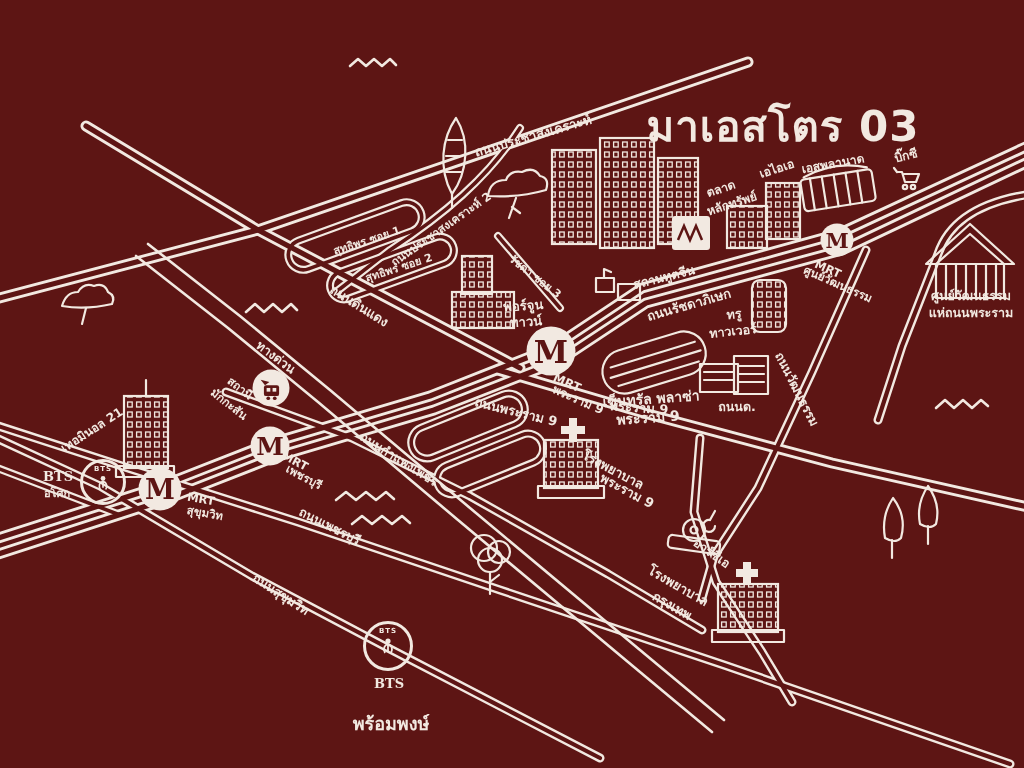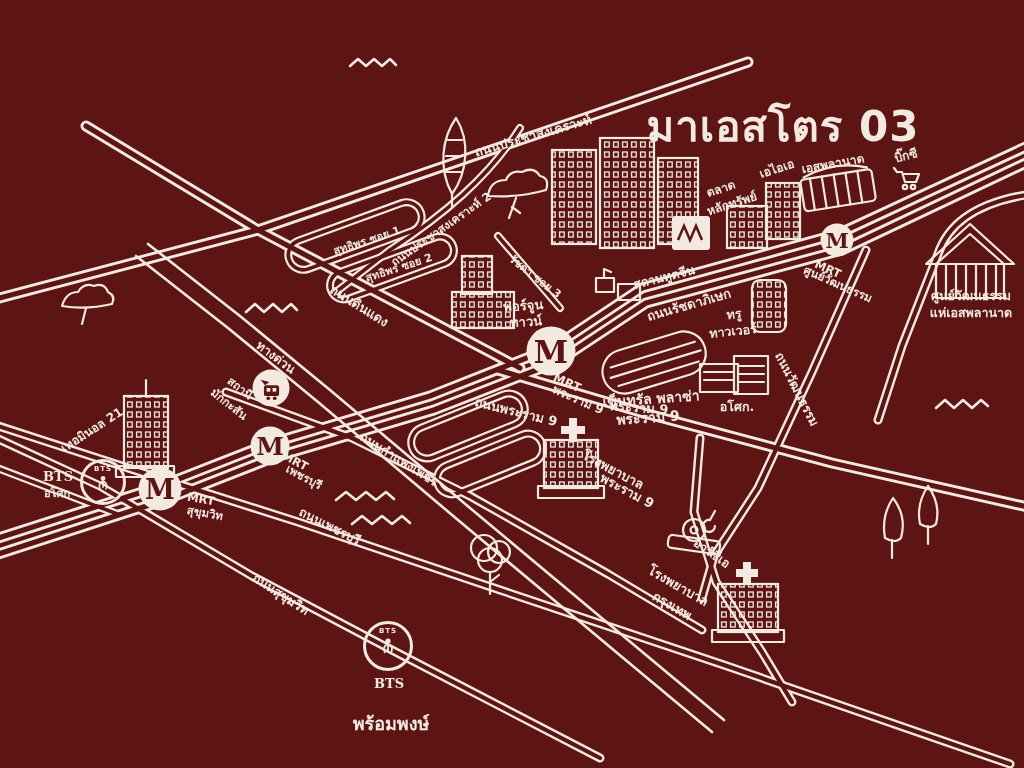--- a/index.html
+++ b/index.html
@@ -208,28 +208,28 @@
 <div class="lbl" style="left:777px;top:169px;font-size:12px;--r:-18deg;">เอไอเอ</div>
 <div class="lbl" style="left:833px;top:164px;font-size:12px;--r:-10deg;">เอสพลานาด</div>
 <div class="lbl" style="left:906px;top:156px;font-size:12px;--r:-14deg;">บิ๊กซี</div>
 <div class="lbl" style="left:664px;top:277px;font-size:12.5px;--r:-14deg;">สถานทูตจีน</div>
 <div class="lbl" style="left:523px;top:306px;font-size:13px;--r:-4deg;">ฟอร์จูน</div>
 <div class="lbl" style="left:526px;top:322px;font-size:13px;--r:-4deg;">ทาวน์</div>
 <div class="lbl" style="left:734px;top:314px;font-size:12.5px;--r:-6deg;">ทรู</div>
 <div class="lbl" style="left:733px;top:331px;font-size:12.5px;--r:-6deg;">ทาวเวอร์</div>
 <div class="lbl" style="left:651px;top:399px;font-size:14px;--r:-4deg;">เซ็นทรัล พลาซ่า</div>
 <div class="lbl" style="left:648px;top:418px;font-size:14px;--r:-4deg;">พระราม 9</div>
-<div class="lbl" style="left:737px;top:407px;font-size:12.5px;">อโศก.</div>
+<div class="lbl" style="left:737px;top:407px;font-size:12.5px;">ถนนด.</div>
 <div class="lbl" style="left:613px;top:470px;font-size:13px;--r:28deg;">โรงพยาบาล</div>
 <div class="lbl" style="left:627px;top:491px;font-size:13px;--r:28deg;">พระราม 9</div>
 <div class="lbl" style="left:712px;top:553px;font-size:12.5px;--r:35deg;">อาร์ซีเอ</div>
 <div class="lbl" style="left:678px;top:586px;font-size:13px;--r:30deg;">โรงพยาบาล</div>
 <div class="lbl" style="left:672px;top:606px;font-size:13px;--r:30deg;">กรุงเทพ</div>
 <div class="lbl" style="left:971px;top:296px;font-size:12.5px;">ศูนย์วัฒนธรรม</div>
-<div class="lbl" style="left:971px;top:313px;font-size:12.5px;">แห่เอสพลานาด</div>
+<div class="lbl" style="left:971px;top:313px;font-size:12.5px;">แห่ถนนพระราม</div>
 <div class="lbl" style="left:92px;top:430px;font-size:12px;--r:-33deg;">เทอมินอล 21</div>
 
 <div class="lbl" style="left:828px;top:269px;font-size:11.5px;--r:24deg;">MRT</div>
 <div class="lbl" style="left:838px;top:284px;font-size:11.5px;--r:24deg;">ศูนย์วัฒนธรรม</div>
 <div class="lbl" style="left:567px;top:383px;font-size:12px;--r:24deg;">MRT</div>
 <div class="lbl" style="left:578px;top:400px;font-size:12px;--r:24deg;">พระราม 9</div>
 <div class="lbl" style="left:295px;top:461px;font-size:11.5px;--r:28deg;">MRT</div>
 <div class="lbl" style="left:304px;top:477px;font-size:11.5px;--r:28deg;">เพชรบุรี</div>
 <div class="lbl" style="left:201px;top:499px;font-size:11.5px;--r:10deg;">MRT</div>
 <div class="lbl" style="left:205px;top:513px;font-size:11.5px;--r:10deg;">สุขุมวิท</div>

